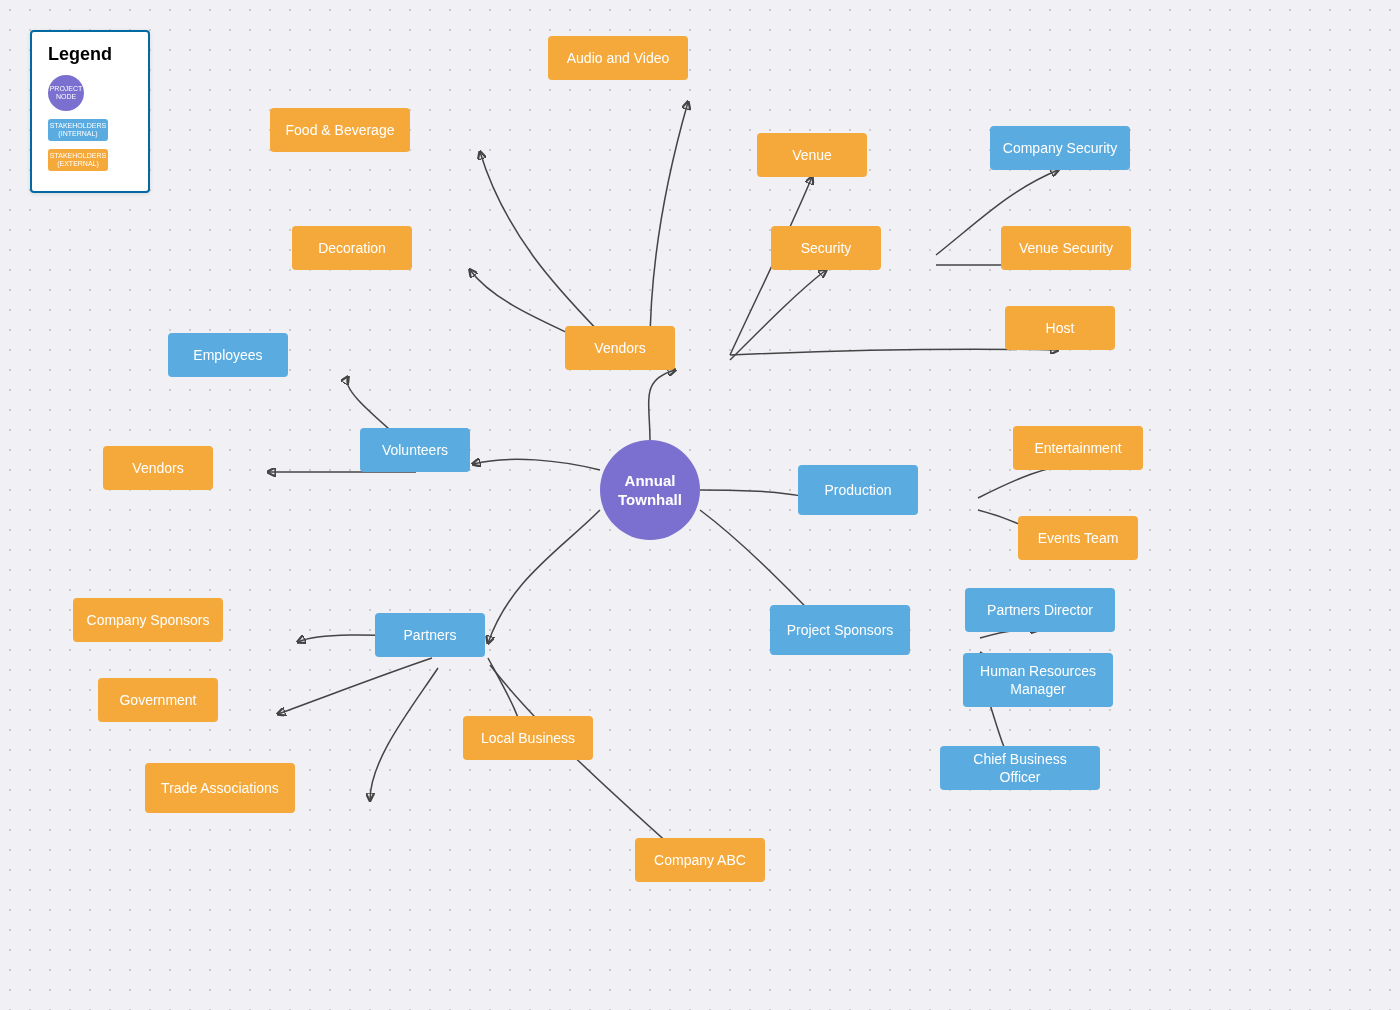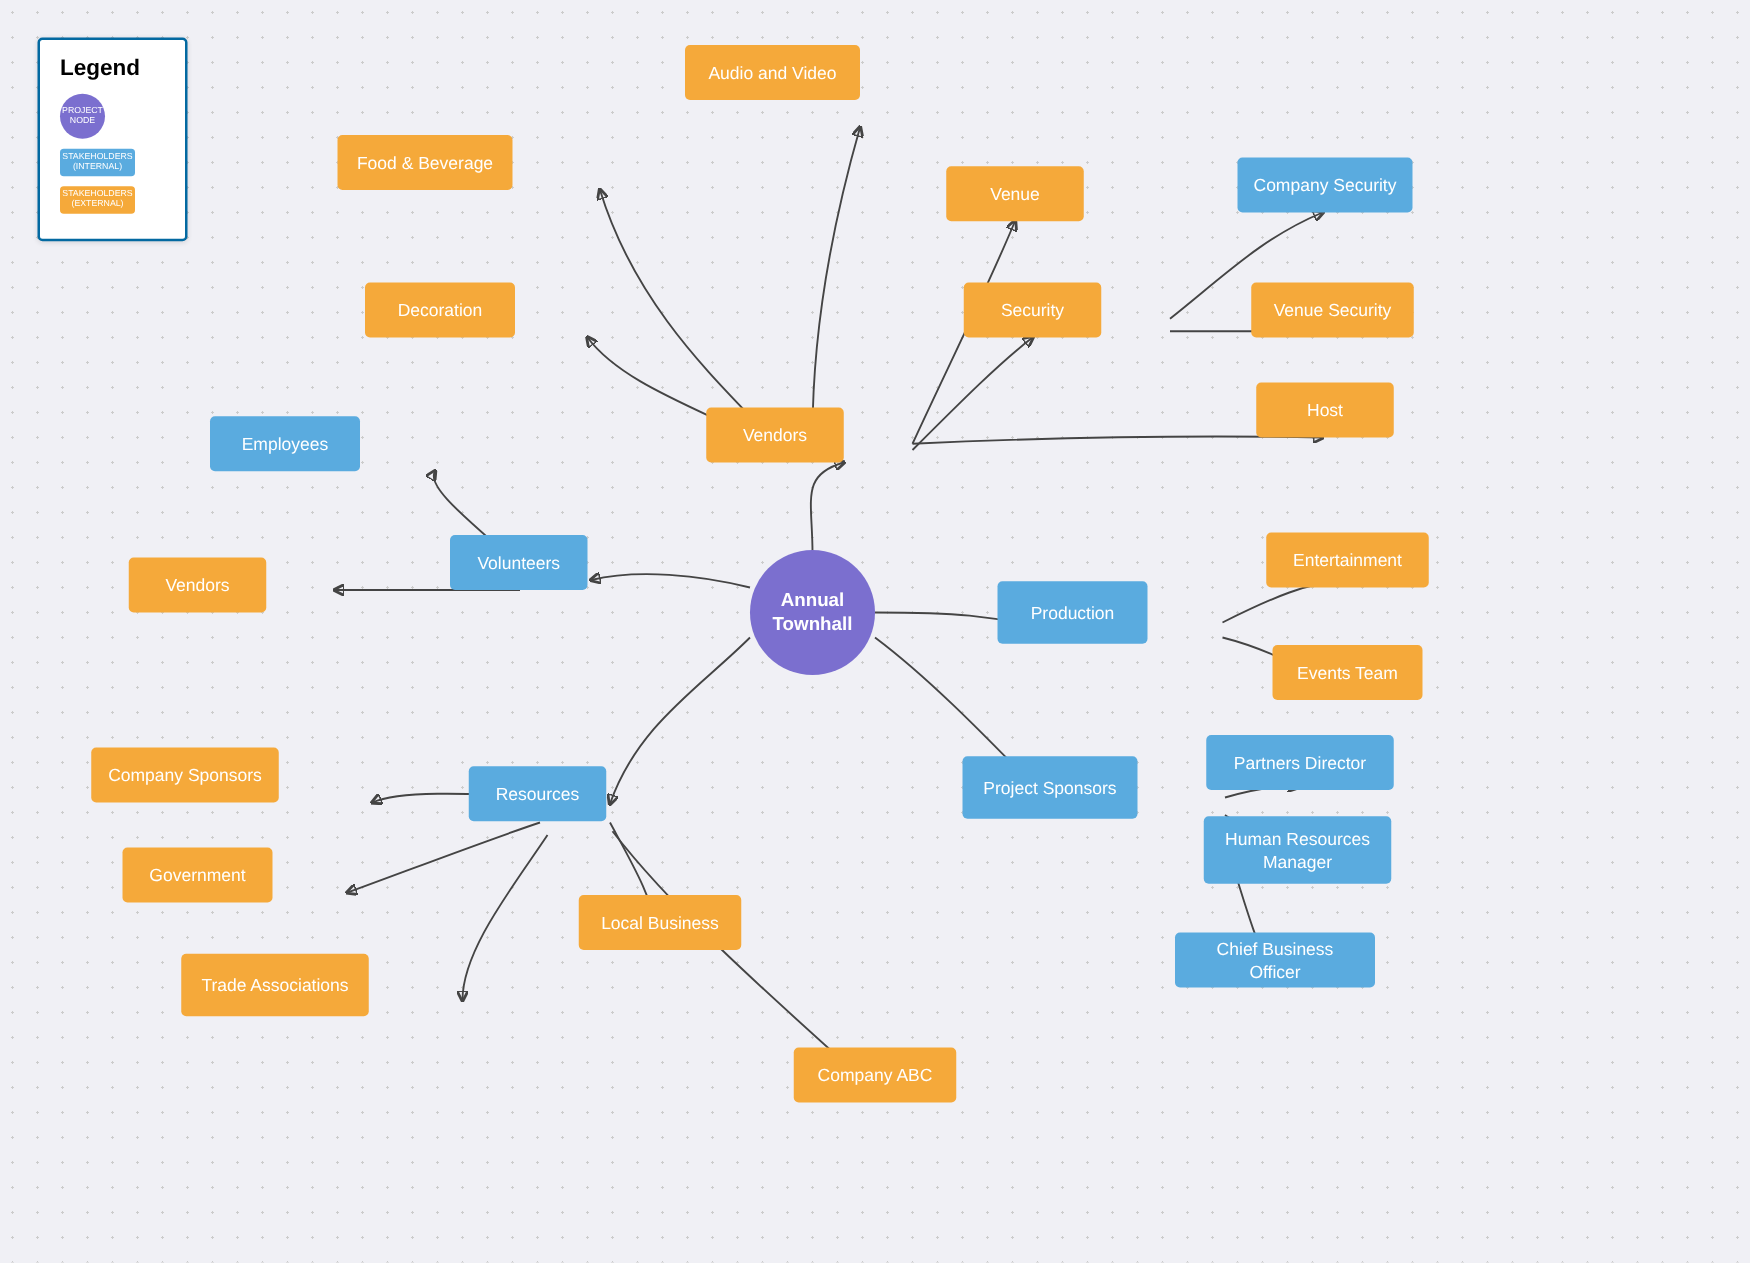--- a/index.html
+++ b/index.html
@@ -210,21 +210,21 @@
 <div class="node node-orange" style="left: 565px; top: 326px; width: 110px; height: 44px;">
     <span style="white-space: pre-line;">Vendors</span>
   </div>
 <div class="node node-blue" style="left: 798px; top: 465px; width: 120px; height: 50px;">
     <span style="white-space: pre-line;">Production</span>
   </div>
 <div class="node node-blue" style="left: 770px; top: 605px; width: 140px; height: 50px;">
     <span style="white-space: pre-line;">Project Sponsors</span>
   </div>
 <div class="node node-blue" style="left: 375px; top: 613px; width: 110px; height: 44px;">
-    <span style="white-space: pre-line;">Resources</span>
+    <span style="white-space: pre-line;">Partners</span>
   </div>
 <div class="node node-blue" style="left: 360px; top: 428px; width: 110px; height: 44px;">
     <span style="white-space: pre-line;">Volunteers</span>
   </div>
 <div class="node node-orange" style="left: 548px; top: 36px; width: 140px; height: 44px;">
     <span style="white-space: pre-line;">Audio and Video</span>
   </div>
 <div class="node node-orange" style="left: 270px; top: 108px; width: 140px; height: 44px;">
     <span style="white-space: pre-line;">Food &amp; Beverage</span>
   </div>

